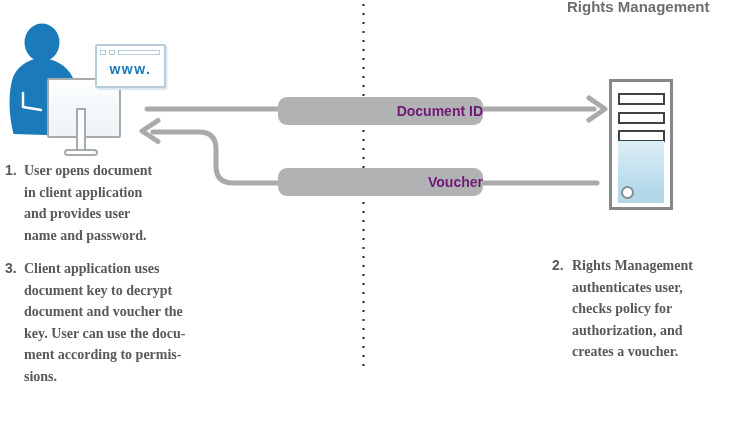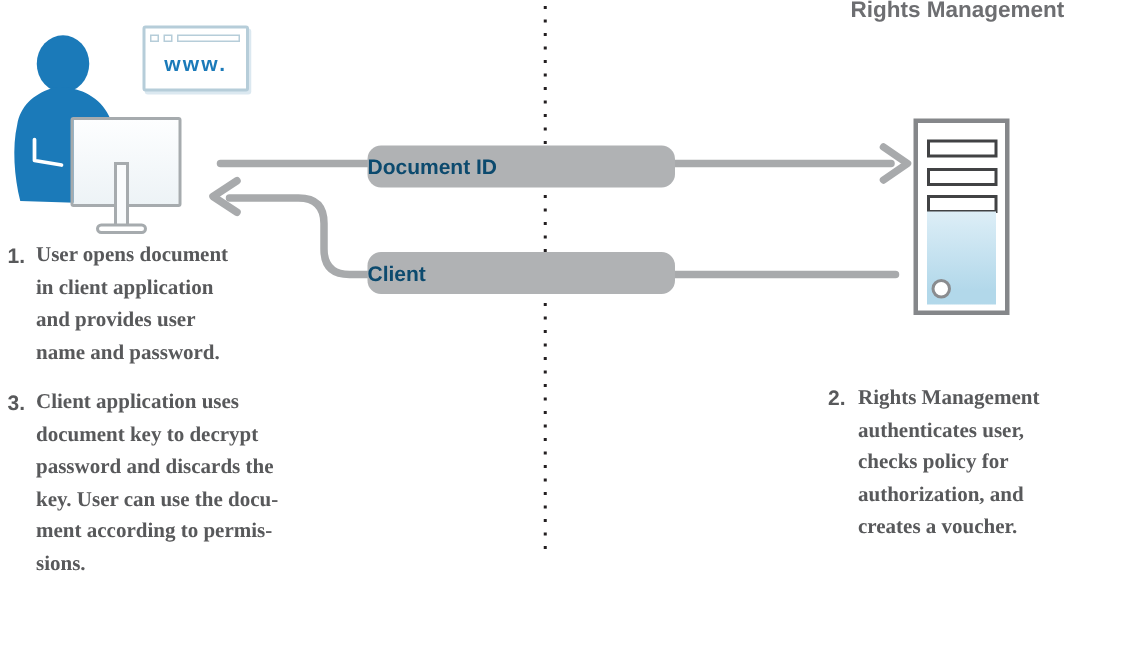--- a/index.html
+++ b/index.html
@@ -20,21 +20,21 @@
     position:absolute; left:76px; top:108px; width:10px; height:44px; z-index:3;
     border:2.5px solid #a6abae; background:#fafcfd;
   }
   .monitor-base {
     position:absolute; left:64px; top:149px; width:34px; height:7px; z-index:4;
     border:2.5px solid #a6abae; border-radius:4px; background:#ffffff;
   }
 
   
   .browser-window {
-    position:absolute; left:95px; top:17px; width:71px; height:44px; z-index:5;
+    position:absolute; left:95px; top:44px; width:71px; height:44px; z-index:5;
     background:#ffffff; border:2px solid #b6cdd9; border-radius:2px;
     box-shadow:1.5px 2px 0 0 #dbe8f0;
   }
   .browser-sq { position:absolute; top:4px; width:6px; height:5px; border:1.2px solid #b6cdd9; background:#fff; }
   .browser-sq.s1 { left:3px; }
   .browser-sq.s2 { left:12px; }
   .browser-bar { position:absolute; top:4px; left:21px; width:42px; height:5px; border:1.2px solid #b6cdd9; background:#fff; }
   .browser-label {
     position:absolute; left:0; right:0; top:15px; text-align:center;
     color:#1b7ab9; font-weight:700; font-size:14px; letter-spacing:1.5px;
@@ -56,24 +56,24 @@
     position:absolute; left:6px; top:59px; width:46px; height:62px;
     background:linear-gradient(180deg,#ddeef7 0%,#b2d8ea 85%);
   }
   .server-power {
     position:absolute; left:3px; top:45px; width:13px; height:13px;
     border:2.5px solid #8a8c8f; border-radius:50%; background:#ffffff;
   }
 
   
   .pill {
-    position:absolute; left:245px; width:205px; height:28px; z-index:6;
+    position:absolute; left:278px; width:205px; height:28px; z-index:6;
     background:#b0b2b4; border-radius:9px;
-    color:#0c4a6e; font-weight:700; font-size:14px;
-    text-align:left; line-height:28px;
+    color:#701a75; font-weight:700; font-size:14px;
+    text-align:right; line-height:28px;
   }
   .pill.doc { top:97px; }
   .pill.vou { top:168px; }
 
   
   .rm-title {
     position:absolute; left:567px; top:-2px; width:160px; z-index:6;
     color:#6d6e71; font-weight:700; font-size:15px;
   }
   .step {
@@ -127,21 +127,21 @@
   <div class="server-box">
     <div class="server-slot t1"></div>
     <div class="server-slot t2"></div>
     <div class="server-slot t3"></div>
     <div class="server-panel">
       <div class="server-power"></div>
     </div>
   </div>
 
   <div class="pill doc">Document ID</div>
-  <div class="pill vou">Client</div>
+  <div class="pill vou">Voucher</div>
 
   <div class="rm-title">Rights Management</div>
 
   <div class="step s1">
     <span class="step-num">1.</span>
     <span class="step-text">User opens document
 in client application
 and provides user
 name and password.</span>
   </div>
@@ -150,19 +150,19 @@
     <span class="step-text">Rights Management
 authenticates user,
 checks policy for
 authorization, and
 creates a voucher.</span>
   </div>
   <div class="step s3">
     <span class="step-num">3.</span>
     <span class="step-text">Client application uses
 document key to decrypt
-password and discards the
+document and voucher the
 key. User can use the docu-
 ment according to permis-
 sions.</span>
   </div>
 
 </div>
 
 </body></html>

